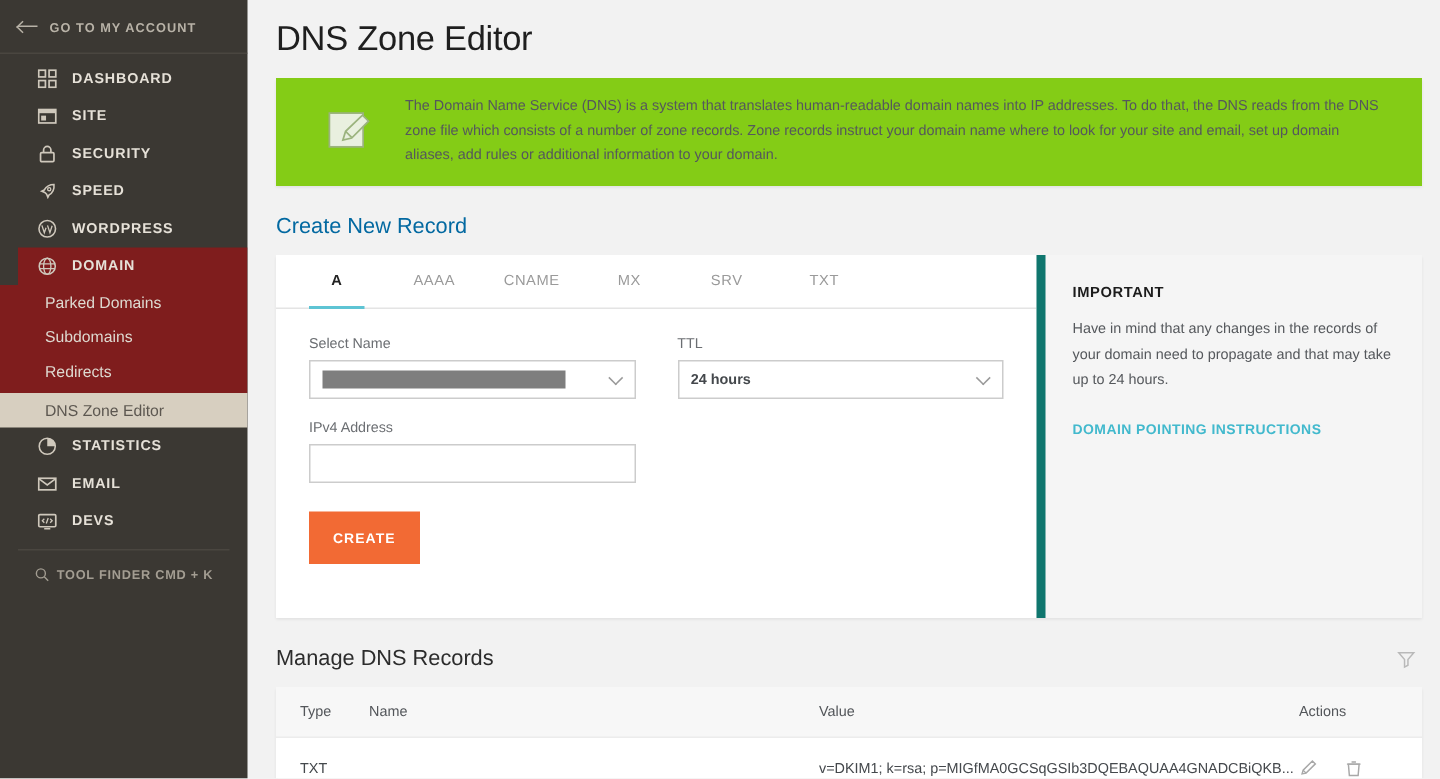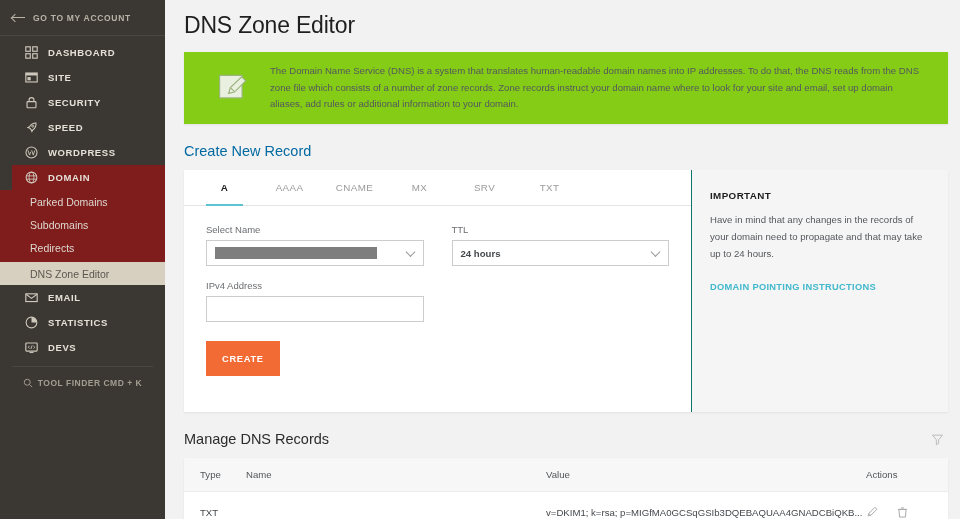--- a/index.html
+++ b/index.html
@@ -223,21 +223,21 @@
     letter-spacing: .7px;
     height: 35px;
     padding: 0 16px;
     cursor: pointer;
     font-family: "Liberation Sans", sans-serif;
   }
 
   .important-col {
     flex: 0 0 257px;
     background: #f5f5f5;
-    border-left: 1px solid #0f766e;
+    border-left: 6px solid #0f766e;
     padding: 20px 18px;
   }
   .important-title {
     font-size: 9.8px;
     font-weight: bold;
     color: #1c1c1c;
     letter-spacing: .4px;
     margin-bottom: 11px;
   }
   .important-text {
@@ -372,35 +372,35 @@
         <span>Redirects</span>
       </div>
     </div>
     <div class="sub-item active">
       <span>DNS Zone Editor</span>
     </div>
 
     <div class="nav-item">
       <span class="ico">
         <svg width="13" height="13" viewBox="0 0 16 16">
+            <circle cx="8" cy="8" r="6.6" fill="none" stroke="#cfc8bc" stroke-width="1.3"></circle>
+            <path d="M8 8V1.4A6.6 6.6 0 0 1 14.6 8z" fill="#cfc8bc"></path>
+          </svg>
+      </span>
+      <span>STATISTICS</span>
+    </div>
+
+    <div class="nav-item">
+      <span class="ico">
+        <svg width="13" height="13" viewBox="0 0 16 16">
             <rect x="1" y="3.5" width="14" height="9.5" fill="none" stroke="#cfc8bc" stroke-width="1.4"></rect>
             <path d="M1.3 4l6.7 5 6.7-5" fill="none" stroke="#cfc8bc" stroke-width="1.3"></path>
           </svg>
       </span>
       <span>EMAIL</span>
-    </div>
-
-    <div class="nav-item">
-      <span class="ico">
-        <svg width="13" height="13" viewBox="0 0 16 16">
-            <circle cx="8" cy="8" r="6.6" fill="none" stroke="#cfc8bc" stroke-width="1.3"></circle>
-            <path d="M8 8V1.4A6.6 6.6 0 0 1 14.6 8z" fill="#cfc8bc"></path>
-          </svg>
-      </span>
-      <span>STATISTICS</span>
     </div>
 
     <div class="nav-item">
       <span class="ico">
         <svg width="13" height="13" viewBox="0 0 16 16">
             <rect x="1" y="2.5" width="14" height="10" rx="1" fill="none" stroke="#cfc8bc" stroke-width="1.4"></rect>
             <path d="M5.6 6l-1.6 1.6 1.6 1.6M10.4 6l1.6 1.6-1.6 1.6M8.8 5.4l-1.6 4.4" stroke="#cfc8bc" stroke-width="1.1" fill="none"></path>
             <path d="M5.5 14.2h5" stroke="#cfc8bc" stroke-width="1.2"></path>
           </svg>
       </span>

